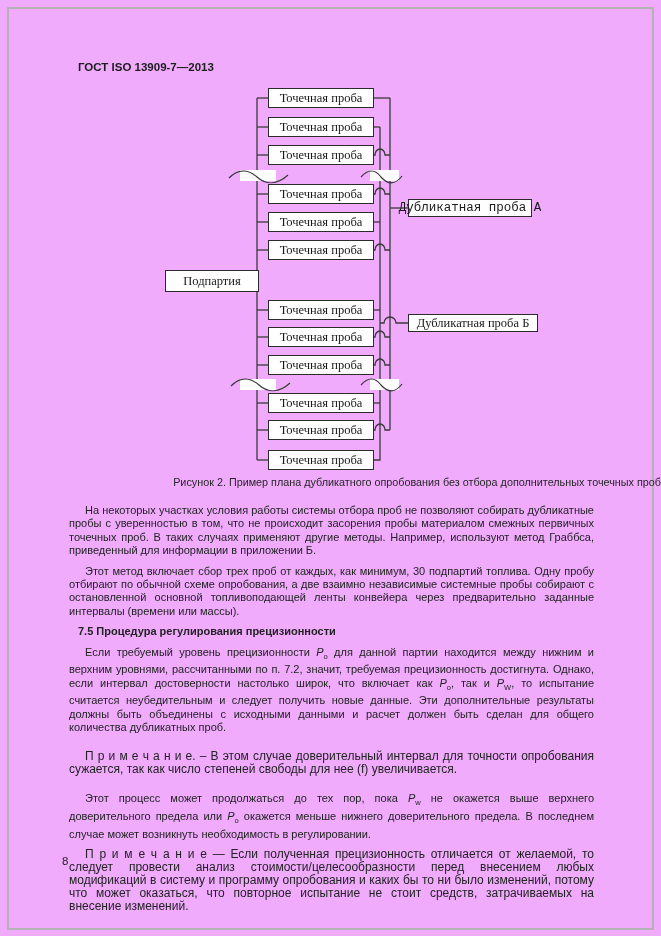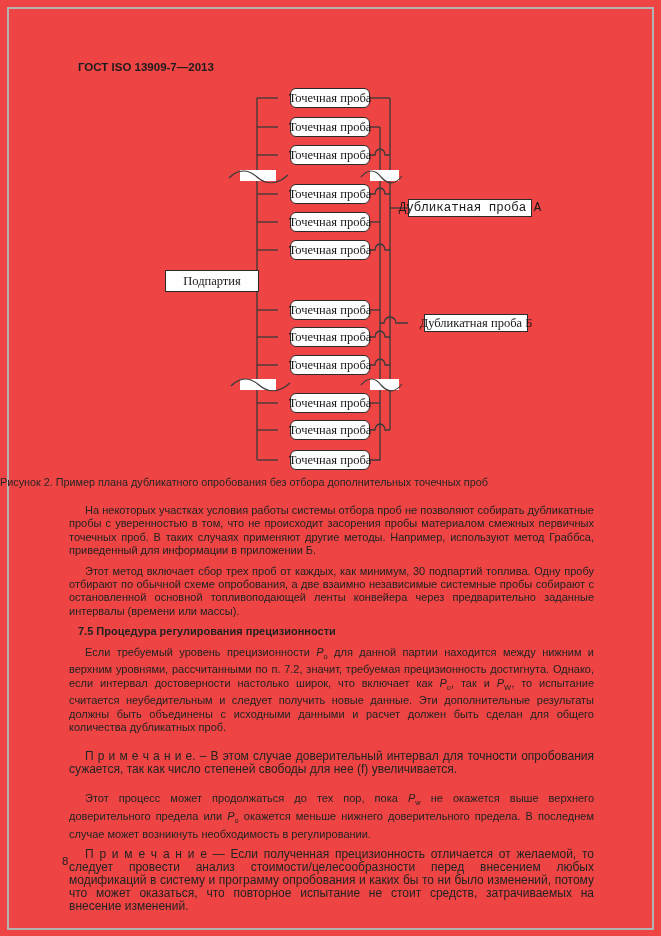--- a/index.html
+++ b/index.html
@@ -1,28 +1,28 @@
 <!DOCTYPE html>
 <html><head>
 <meta charset="utf-8">
 <style>
   html,body{margin:0;padding:0;}
-  .page{position:relative;width:661px;height:936px;background:#ef4444;overflow:hidden;
+  .page{position:relative;width:661px;height:936px;background:#f0abfc;overflow:hidden;
         font-family:"Liberation Sans",sans-serif;color:#222;}
   .frame{position:absolute;left:7px;top:7px;width:643px;height:919px;border:2px solid #b3b3b3;}
   .doc-header{position:absolute;left:78px;top:61px;font-size:11.5px;font-weight:bold;color:#1d1d1d;}
   svg.diagram{position:absolute;left:0;top:0;width:661px;height:936px;}
   .dbox{position:absolute;box-sizing:border-box;border:1.6px solid #2b2b2b;background:#fefefe;
         display:flex;align-items:center;justify-content:center;
         font-family:"Liberation Serif",serif;font-size:12.5px;color:#1a1a1a;white-space:nowrap;}
-  .inc{left:290px;width:80px;height:20px;border-radius:6px;}
+  .inc{left:268px;width:106px;height:20px;}
   .sublot{left:165px;top:270px;width:94px;height:22px;}
   .dupA{left:408px;top:199px;width:124px;height:18px;font-family:Liberation Mono, monospace;}
-  .dupB{left:408px;top:314px;width:104px;height:18px;margin-left:16px;}
-  .caption{position:absolute;left:0;top:476px;width:661px;text-align:left;
+  .dupB{left:408px;top:314px;width:130px;height:18px;}
+  .caption{position:absolute;left:0;top:476px;width:661px;text-align:right;
            font-size:10.8px;color:#262626;}
   .textcol{position:absolute;left:62px;top:497px;width:539px;font-size:11px;
            line-height:13.4px;text-align:justify;color:#232323;}
   .textcol h3{font-size:11px;margin:0;text-indent:16px;font-weight:bold;}
   .textcol p{margin:7px;text-indent:16px;}
   .textcol p.note{font-size:12px;line-height:13px;}
   .mt1{margin-top:7px!important;}
   .mt2{margin-top:16px!important;}
   .textcol i{font-style:italic;}
   .textcol sub{font-size:7.5px;}

